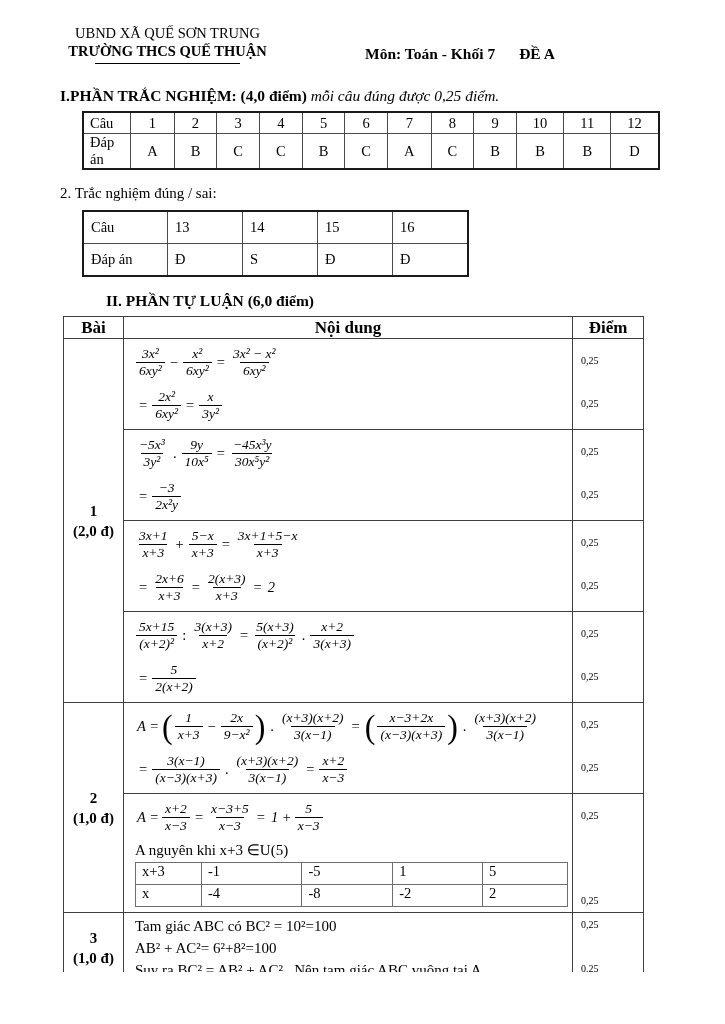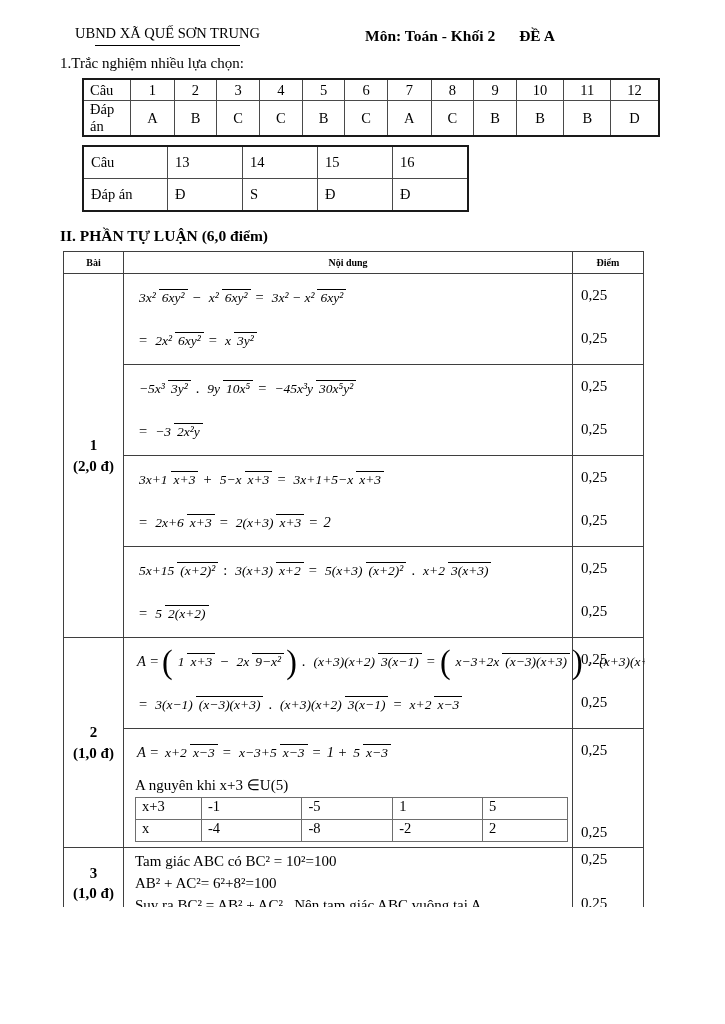--- a/index.html
+++ b/index.html
@@ -18,51 +18,51 @@
   .t1{font-weight:bold;font-size:16.5px;letter-spacing:.3px;}
   .t2{font-weight:bold;font-style:italic;font-size:15.5px;margin-top:2px;}
   .t3{font-weight:bold;font-size:15.5px;margin-top:2px;}
   .t3 .de{margin-left:24px;}
 
   
   .h1{margin-top:23px;font-size:15.5px;}
   .h1 b{font-size:15.5px;}
   .sub{margin-top:9px;font-size:15px;}
   .sub2{margin-top:15px;}
-  .h2{margin-top:15px;font-weight:bold;font-size:15.5px;}
+  .h2{margin-top:15px;font-weight:bold;font-size:15.5px;margin-left:46px;}
 
   
   .ans-table{border-collapse:collapse;margin:6px 0 0 22px;border:2px solid #1a1a1a;}
   .ans-table td{border:1px solid #4a4a4a;font-size:14.5px;padding:0 16px;}
   .mc td{height:20px;text-align:center;}
   .mc td:first-child{width:62px;text-align:left;padding-left:6px;}
   .mc td:not(:first-child){width:36px;}
   .tf{margin-top:8px;}
   .tf td{height:31px;text-align:left;padding-left:7px;}
   .tf td:first-child{width:60px;}
   .tf td:not(:first-child){width:51px;}
 
   
   .essay-wrap{margin-top:6px;height:656px;overflow:hidden;}
   .essay{border-collapse:collapse;table-layout:fixed;width:580px;margin-left:3px;border:1.5px solid #111;}
   .essay th,.essay td{border:1px solid #3f3f3f;}
-  .essay th{height:21px;font-size:10px;font-weight:bold;text-align:center;padding:0;}
+  .essay th{height:21px;font-size:17px;font-weight:bold;text-align:center;padding:0;}
   .essay td{vertical-align:top;}
   .bai-cell{text-align:center;font-weight:bold;vertical-align:middle !important;font-size:15px;line-height:1.35;}
   .content-cell{padding:2px 4px 2px 11px;}
-  .point-cell{padding:0 0 0 8px;font-size:15px;}
+  .point-cell{padding:0 0 0 8px;font-size:10px;}
   .mline{display:flex;align-items:center;min-height:43px;}
   .tline{display:flex;align-items:center;min-height:22px;font-size:15px;}
   .tbline{margin:1px 0 3px 0;}
   .p-math{display:flex;align-items:center;min-height:43px;}
   .p-text{display:flex;align-items:center;min-height:22px;}
   .p-table{display:flex;align-items:flex-end;min-height:47px;padding-bottom:2px;}
 
   
-  .frac{display:inline-flex;flex-direction:row;align-items:center;
+  .frac{display:inline-flex;flex-direction:column;align-items:center;
         font-style:italic;font-size:13.5px;line-height:1.2;margin:0 1px;}
   .frac .num,.frac .den{padding:0 3px;white-space:nowrap;}
   .frac .den{border-top:1px solid #000;}
   .op{margin:0 4px;font-size:14.5px;font-style:normal;}
   .mtxt{font-style:italic;font-size:14.5px;margin:0 2px;white-space:pre;}
   .bigp{font-size:32px;line-height:.8;font-weight:400;margin:0 1px;transform:scaleY(1.08);}
 
   
   .inner-table{border-collapse:collapse;margin-top:1px;border:1px solid #6e6e6e;}
   .inner-table td{border:1px solid #6e6e6e;height:21px;font-size:14.5px;text-align:left;padding:0 0 0 6px;}
@@ -73,31 +73,34 @@
   .inner-table td:nth-child(5){width:80px;}
 </style>
 </head>
 <body>
 
 <div class="page">
 
   <div class="doc-header">
     <div class="org">
       <div class="l1">UBND XÃ  QUẾ SƠN TRUNG</div>
+      <div class="l2">TRƯỜNG THCS QUẾ THUẬN</div>
       <div class="rule"></div>
     </div>
     <div class="title-block">
       <div class="t3">
-        <span>Môn: Toán - Khối 2</span><span class="de">ĐỀ A</span>
+        <span>Môn: Toán - Khối 7</span><span class="de">ĐỀ A</span>
       </div>
     </div>
   </div>
 
-
-  <div class="sub">1.Trắc nghiệm nhiều lựa chọn:</div>
+  <div class="h1">
+    <b>I.PHẦN TRẮC NGHIỆM: (4,0 điểm)</b><i> mỗi câu đúng được 0,25 điểm.</i>
+  </div>
+
 
   <table class="ans-table mc">
     <tbody id="mc-body">
         <tr>
           <td>Câu</td>
           <td>1</td>
           <td>2</td>
           <td>3</td>
           <td>4</td>
           <td>5</td>
@@ -120,20 +123,21 @@
           <td>A</td>
           <td>C</td>
           <td>B</td>
           <td>B</td>
           <td>B</td>
           <td>D</td>
         </tr>
       </tbody>
   </table>
 
+  <div class="sub sub2">2. Trắc nghiệm đúng / sai:</div>
 
   <table class="ans-table tf">
     <tbody id="tf-body">
         <tr>
           <td>Câu</td>
           <td>13</td>
           <td>14</td>
           <td>15</td>
           <td>16</td>
         </tr>

